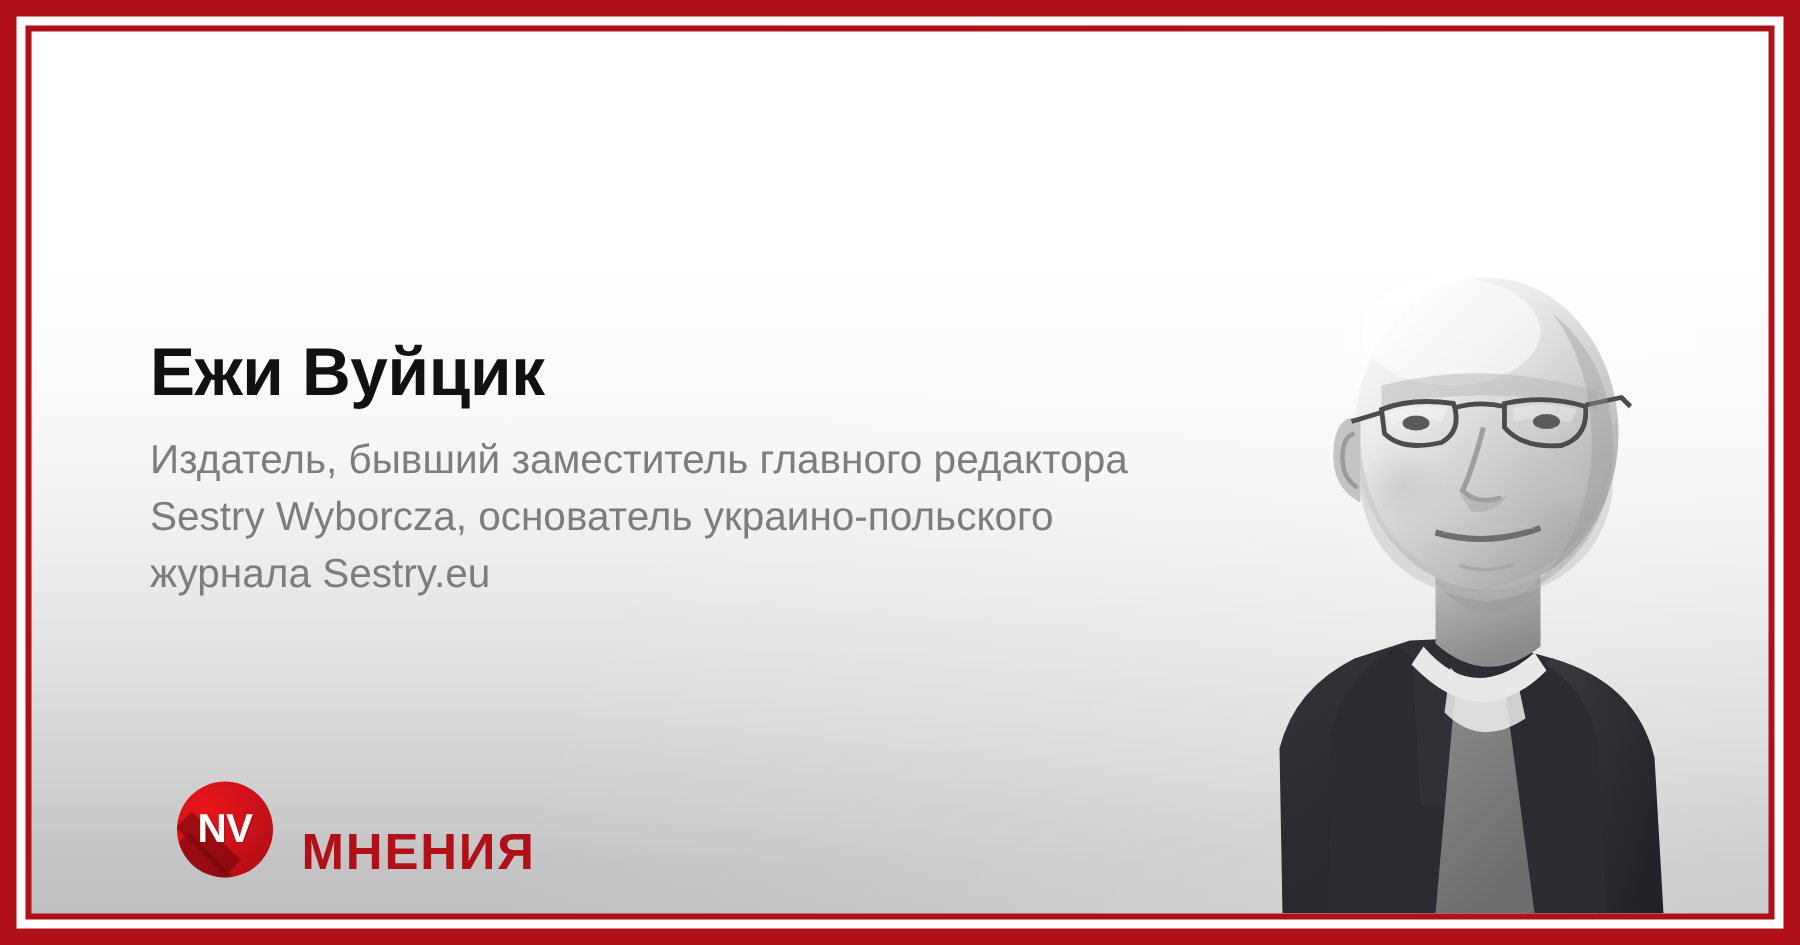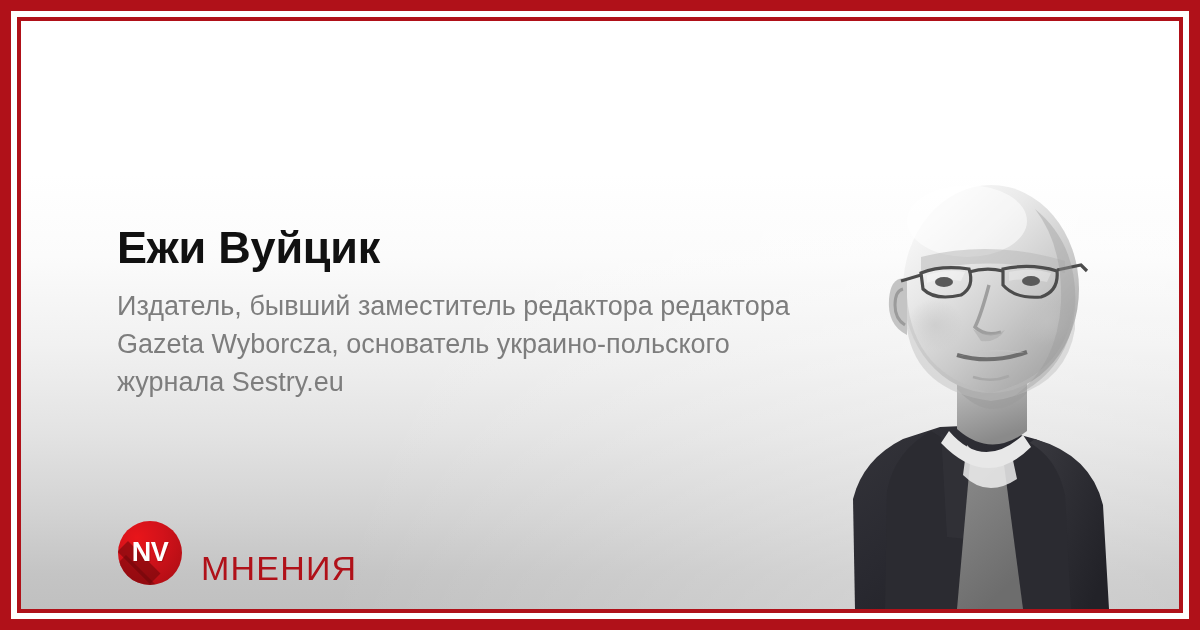--- a/index.html
+++ b/index.html
@@ -59,21 +59,21 @@
     content: "";
     position: absolute;
     inset: 0;
     background: linear-gradient(105deg, rgba(255,255,255,0) 35%, rgba(255,255,255,0.28) 78%, rgba(255,255,255,0.18) 100%);
     pointer-events: none;
   }
 
   
   .text-block {
     position: absolute;
-    left: 96px;
+    left: 79px;
     top: 203px;
     width: 700px;
     z-index: 3;
   }
   .author-name {
     font-size: 45px;
     font-weight: 700;
     letter-spacing: -0.2px;
     color: #111111;
     line-height: 1.05;
@@ -138,21 +138,21 @@
     color: #ffffff;
     font-size: 27px;
     font-weight: 700;
     letter-spacing: -0.5px;
     line-height: 1;
     padding-bottom: 1px;
     text-shadow: 1px 1px 0 rgba(120,8,12,0.35);
   }
   .brand-word {
     font-size: 34px;
-    font-weight: 400;
+    font-weight: 700;
     color: #b01119;
     letter-spacing: 1.2px;
     line-height: 1;
   }
 
   
   .portrait {
     position: absolute;
     right: 24px;
     bottom: 0;
@@ -266,21 +266,21 @@
 
         <ellipse cx="200" cy="186" rx="28" ry="26" fill="url(#cheekG)"></ellipse>
         <ellipse cx="312" cy="182" rx="26" ry="24" fill="url(#cheekG)"></ellipse>
 
         <path d="M300 70 Q344 106 340 170 Q334 232 278 258 Q322 228 326 164 Q328 106 300 70 Z" fill="#9c9c9c" opacity="0.4"></path>
       </svg>
     </div>
 
     <div class="text-block">
       <h1 class="author-name">Ежи Вуйцик</h1>
-      <p class="author-bio">Издатель, бывший заместитель редактора редактора Gazeta Wyborcza, основатель украино-польского журнала Sestry.eu</p>
+      <p class="author-bio">Издатель, бывший заместитель главного редактора Sestry Wyborcza, основатель украино-польского журнала Sestry.eu</p>
     </div>
 
     <div class="brand-row">
       <div class="nv-badge">
         <span class="nv-shadow"></span>
         <span class="nv-shadow2"></span>
         <span class="nv-text">NV</span>
       </div>
       <span class="brand-word">МНЕНИЯ</span>
     </div>

